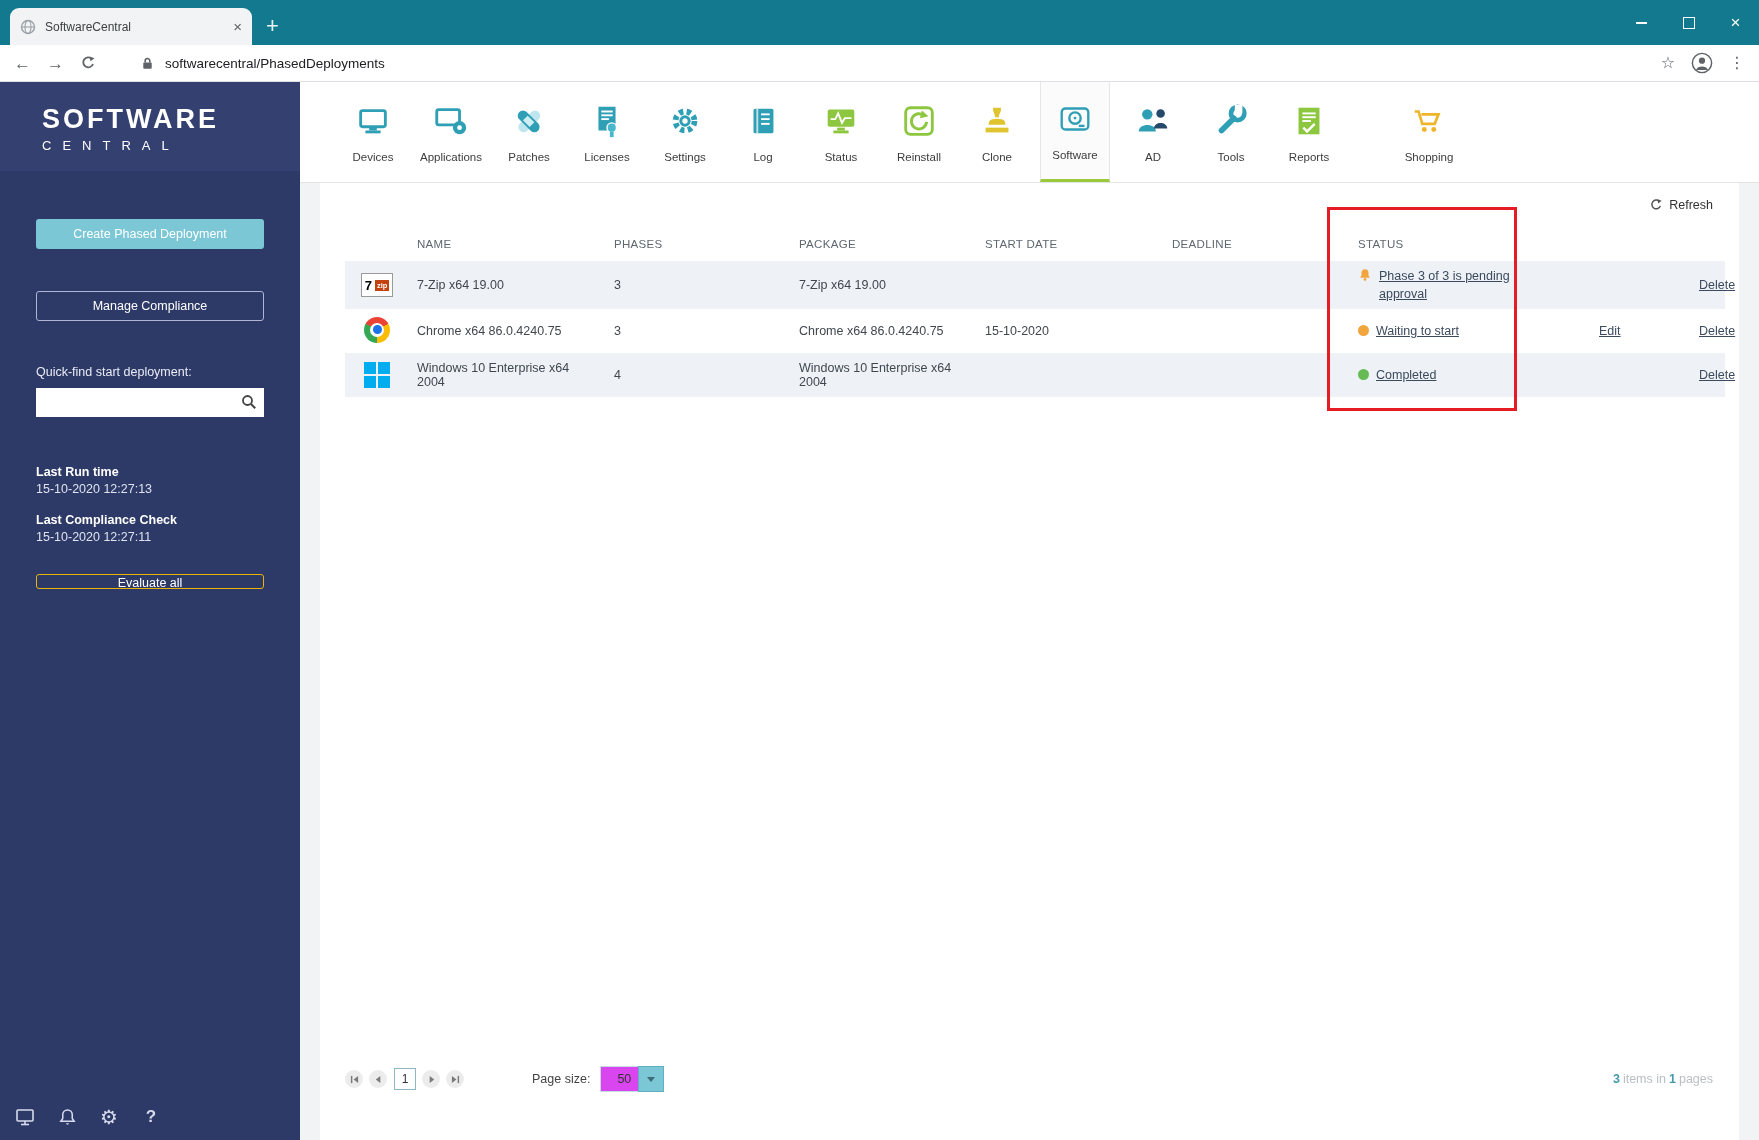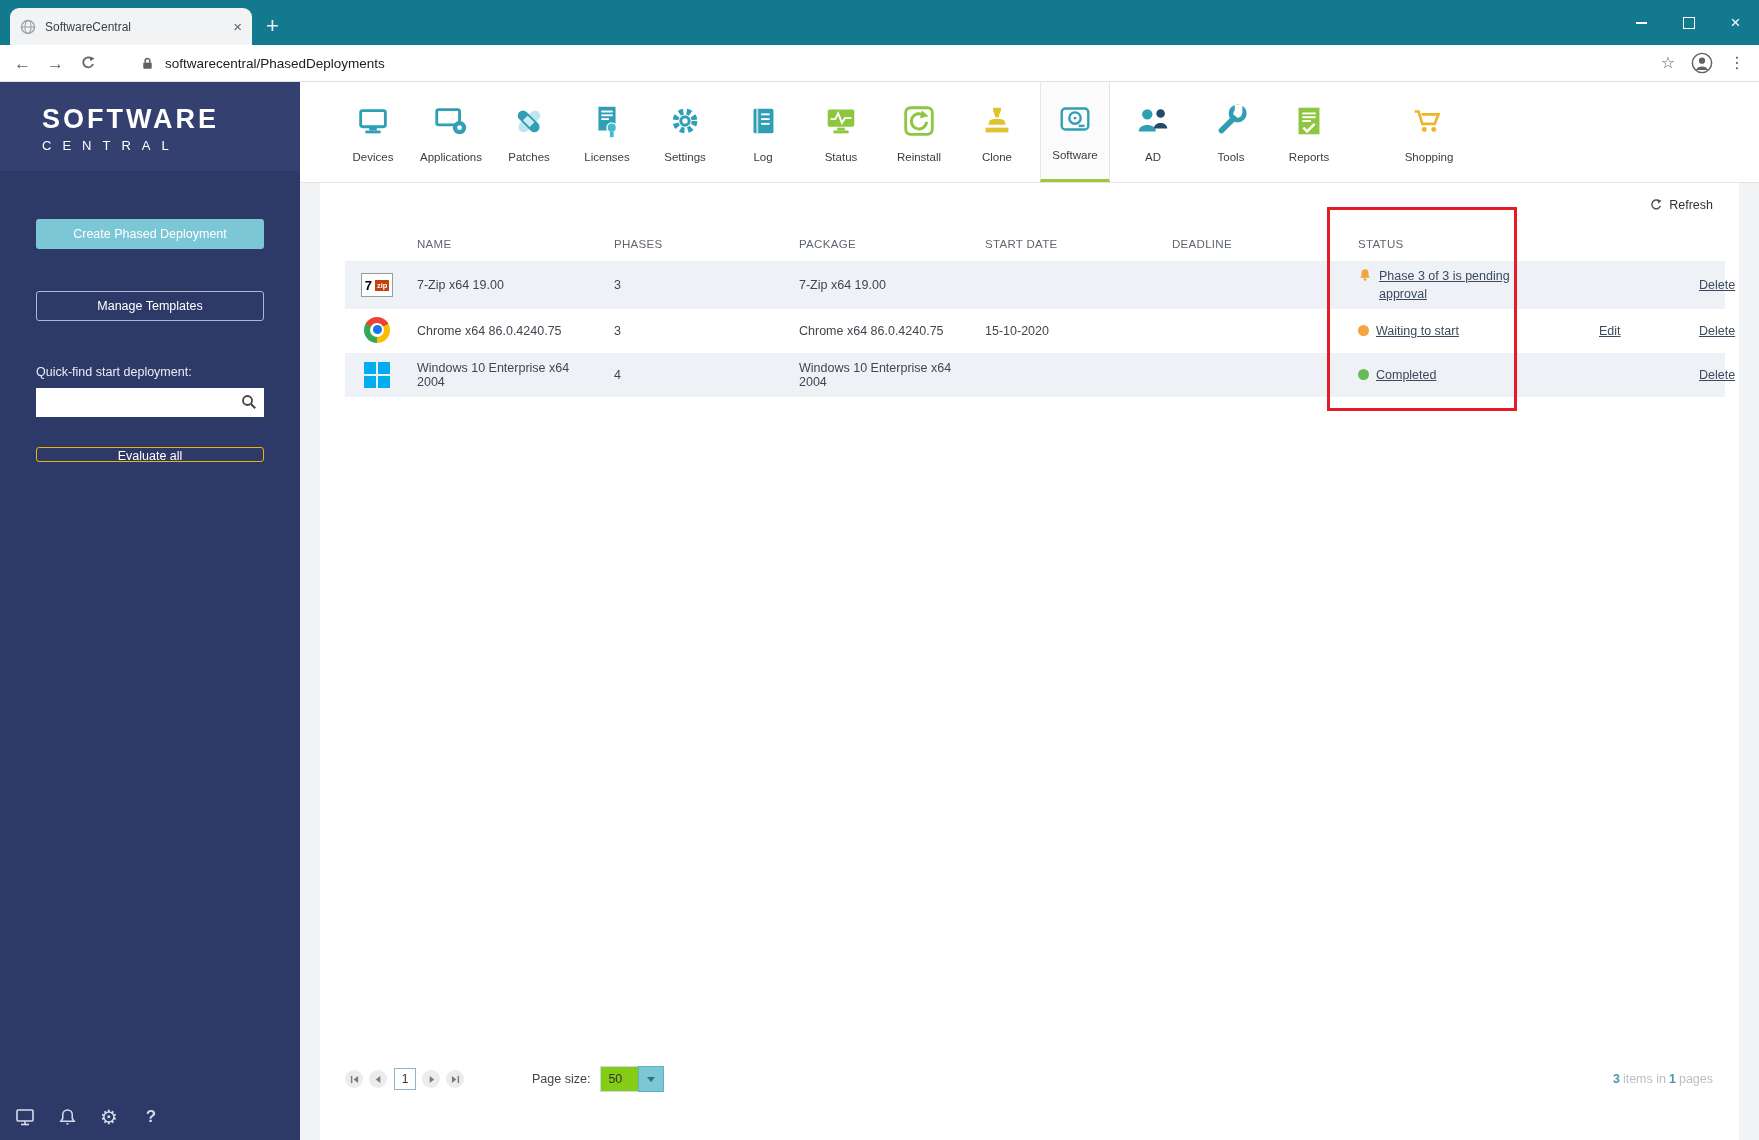--- a/index.html
+++ b/index.html
@@ -90,21 +90,21 @@
   .win-ic{width:26px;height:26px;display:inline-grid;grid-template-columns:12px 12px;grid-template-rows:12px 12px;gap:2px;}
   .win-ic i{background:#00adef;display:block;}
 
   .red-box{position:absolute;left:982px;top:-20px;width:190px;height:204px;border:3px solid #e51c23;pointer-events:none;box-sizing:border-box;}
 
   
   .pager{margin-top:auto;margin-bottom:48px;display:flex;align-items:center;padding-right:12px;}
   .pg-btn{width:18px;height:18px;border-radius:50%;background:#ececec;display:inline-flex;align-items:center;justify-content:center;margin-right:6px;cursor:pointer;}
   .pg-current{min-width:20px;height:20px;border:1px solid #8fb6c6;background:#fff;display:inline-flex;align-items:center;justify-content:center;font-size:12px;color:#333;margin:0 6px 0 1px;cursor:pointer;}
   .ps-label{margin-left:62px;font-size:12.5px;color:#444;margin-right:10px;}
-  .ps-box{width:38px;height:26px;border:1px solid #c6dbe2;border-right:none;background:#84cc16;display:inline-flex;align-items:center;padding-left:7px;font-size:12.5px;color:#333;box-sizing:border-box;cursor:pointer;}
+  .ps-box{width:38px;height:26px;border:1px solid #c6dbe2;border-right:none;background:#d946ef;display:inline-flex;align-items:center;padding-left:16px;font-size:12.5px;color:#333;box-sizing:border-box;cursor:pointer;}
   .ps-caret{width:26px;height:26px;background:#7cc7d6;border:1px solid #5fb0c3;display:inline-flex;align-items:center;justify-content:center;cursor:pointer;box-sizing:border-box;}
   .pager-right{margin-left:auto;font-size:12.5px;white-space:nowrap;}
   .sum-num{color:#4799ad;font-weight:bold;}
   .sum-txt{color:#b9bec4;}
   .pager-right span{margin-left:3px;}
 </style>
 </head>
 <body>
 
 <div class="window">
@@ -162,30 +162,36 @@
   </div>
 
   <div class="app">
 
     <aside class="sidebar">
       <div class="logo">
         <div class="logo-top">SOFTWARE</div>
         <div class="logo-bottom">CENTRAL</div>
       </div>
       <button class="btn-primary">Create Phased Deployment</button>
-      <button class="btn-outline">Manage Templates</button>
+      <button class="btn-outline">Manage Compliance</button>
       <label class="qf-label">Quick-find start deployment:</label>
       <div class="search-wrap">
         <input style="">
         <span class="search-ic">
           <svg width="16" height="16" viewBox="0 0 16 16">
               <circle cx="6.5" cy="6.5" r="4.5" fill="none" stroke="#444" stroke-width="1.8"></circle>
               <line x1="10" y1="10" x2="14.2" y2="14.2" stroke="#444" stroke-width="2"></line>
             </svg>
         </span>
+      </div>
+      <div class="meta">
+        <div class="meta-label">Last Run time</div>
+        <div class="meta-value">15-10-2020 12:27:13</div>
+        <div class="meta-label">Last Compliance Check</div>
+        <div class="meta-value">15-10-2020 12:27:11</div>
       </div>
       <button class="btn-outline2">Evaluate all</button>
       <div class="sidebar-footer">
         <span class="sf-ic">
           <svg width="20" height="20" viewBox="0 0 20 20">
               <rect x="2" y="3" width="16" height="11" rx="1" fill="none" stroke="#d7dcec" stroke-width="1.6"></rect>
               <line x1="10" y1="14" x2="10" y2="17" stroke="#d7dcec" stroke-width="1.6"></line>
               <line x1="6" y1="17.5" x2="14" y2="17.5" stroke="#d7dcec" stroke-width="1.6"></line>
             </svg>
         </span>

